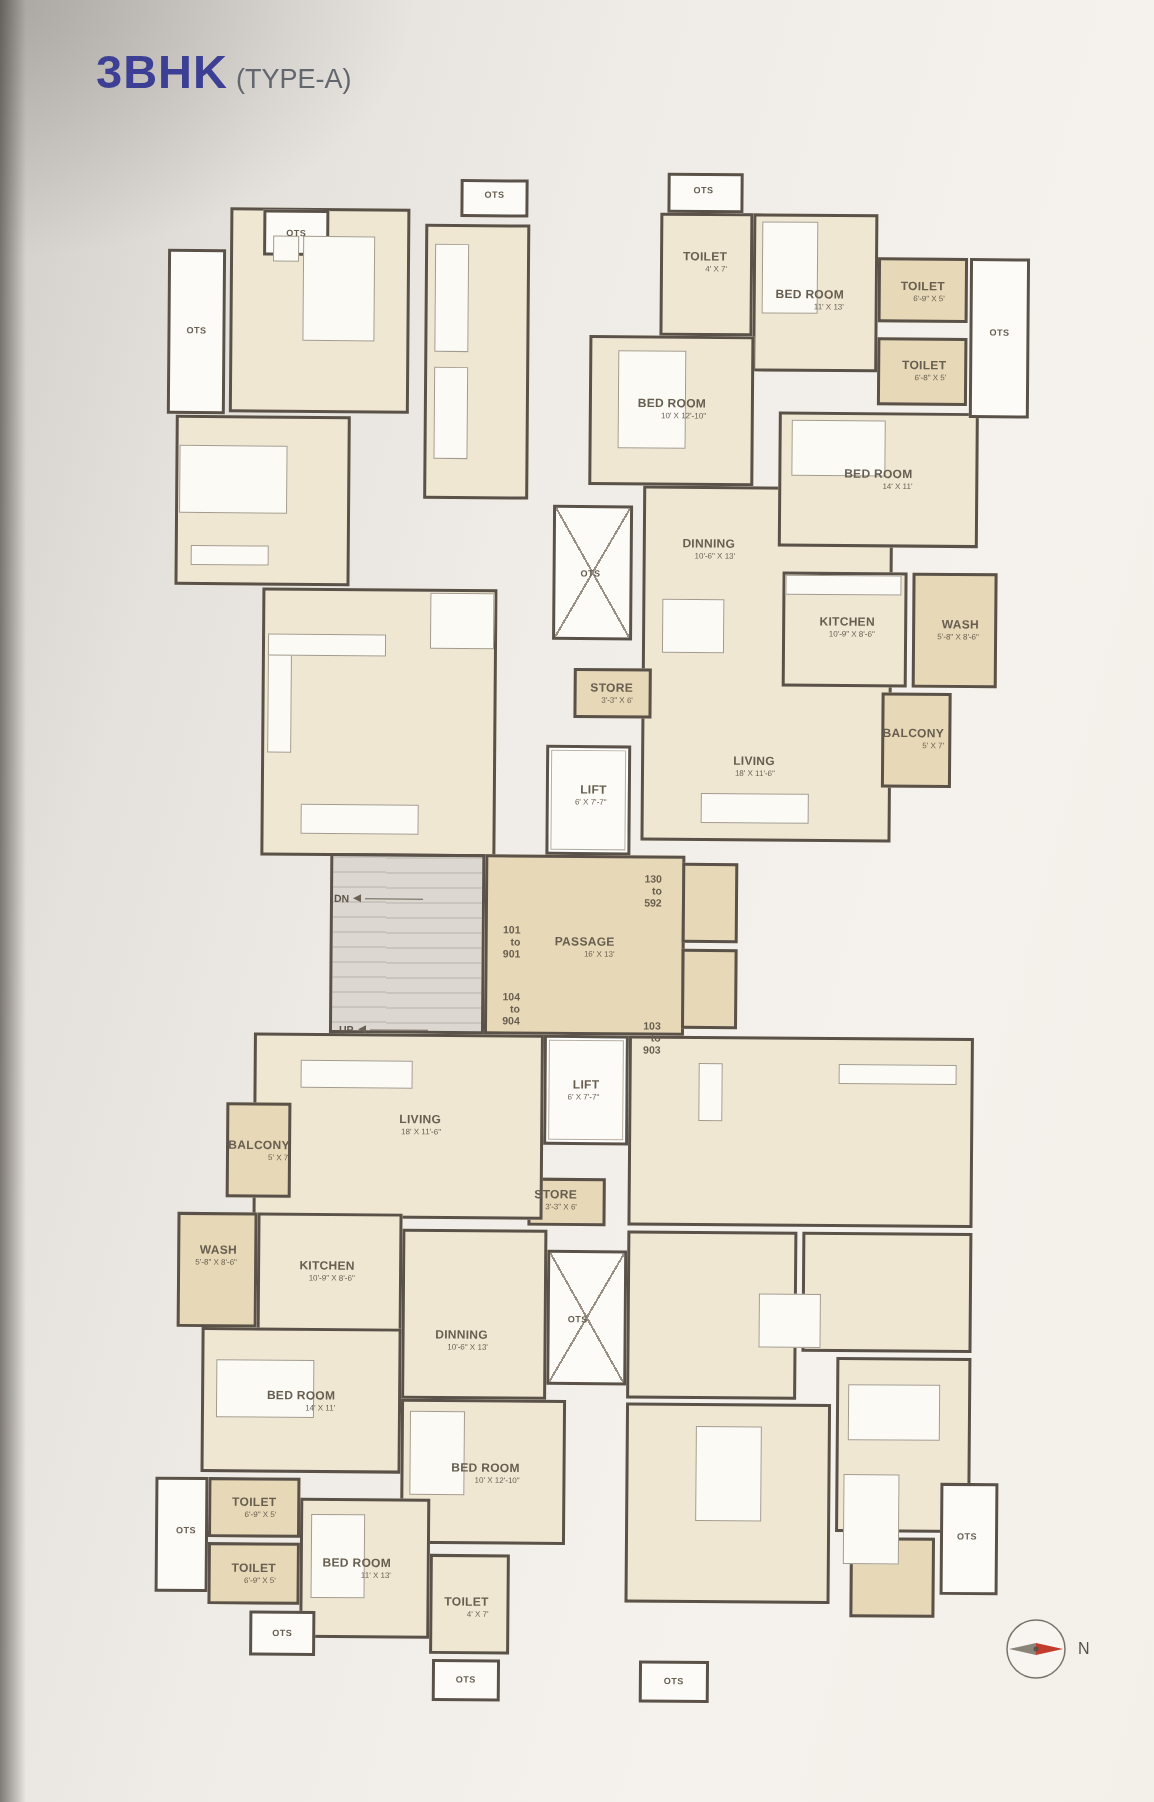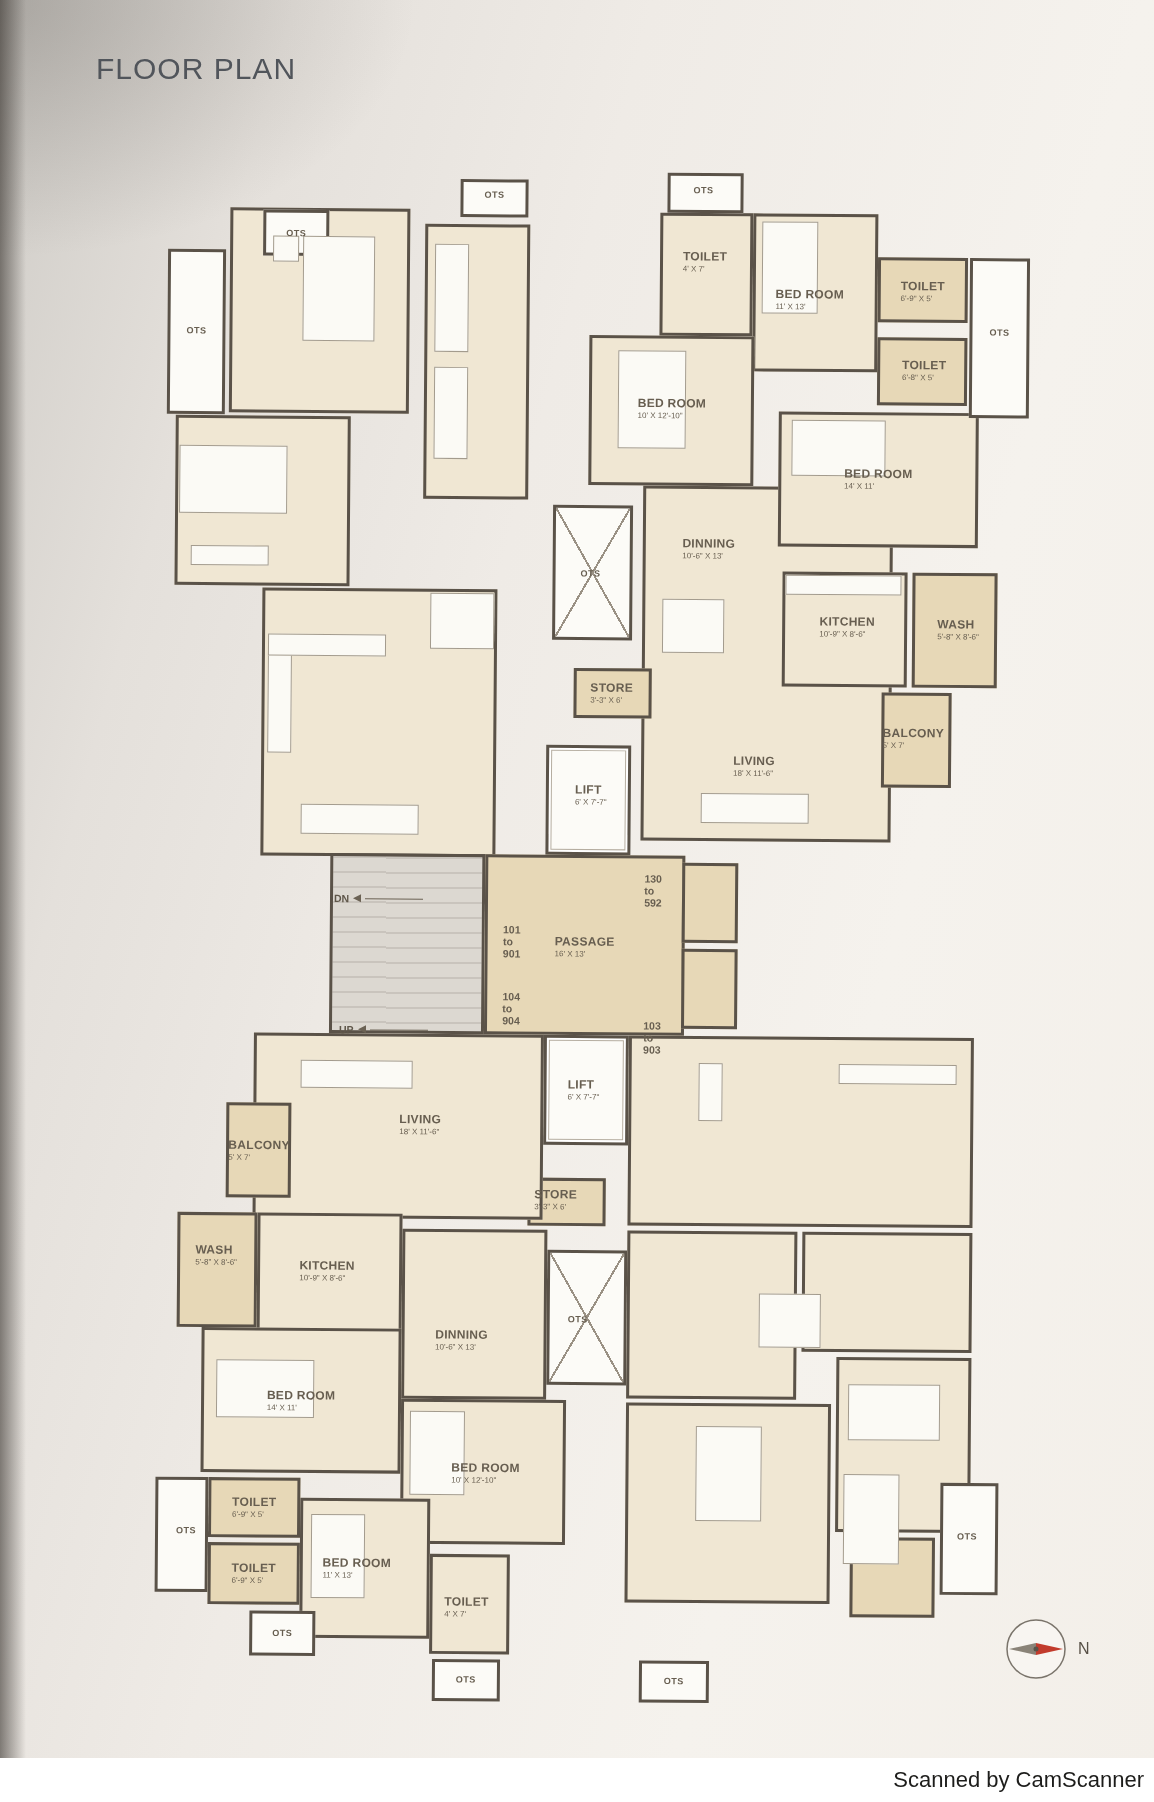--- a/index.html
+++ b/index.html
@@ -24,21 +24,21 @@
   .cream{background:var(--room-cream,#f0e7d3);}
   .tan{background:var(--service-tan,#e7d8b7);}
   .white{background:var(--shaft-white,#fcfbf7);}
   .lift{background:var(--shaft-white,#fcfbf7);box-shadow:inset 0 0 0 2px #fff,inset 0 0 0 3px #b5ada0;}
   .gray{background:repeating-linear-gradient(to bottom,#c9c4bd 0 2px,var(--stairs-gray,#dcd8d1) 2px 15px);}
   .xbox{background:
     linear-gradient(to top right,transparent calc(50% - 1px),#9a9184 calc(50% - 1px) calc(50% + 1px),transparent calc(50% + 1px)),
     linear-gradient(to bottom right,transparent calc(50% - 1px),#9a9184 calc(50% - 1px) calc(50% + 1px),transparent calc(50% + 1px)),
     var(--shaft-white,#fcfbf7);}
   .furn{position:absolute;background:#fbfaf5;border:1px solid #a39b8d;box-sizing:border-box;}
-  .plab{position:absolute;transform:translate(-50%,-50%);text-align:left;color:var(--text,#675e50);white-space:nowrap;line-height:1.25;}
+  .plab{position:absolute;transform:translate(-50%,-50%);text-align:right;color:var(--text,#675e50);white-space:nowrap;line-height:1.25;}
   .rname{display:block;font-size:12px;font-weight:700;letter-spacing:.3px;}
   .rdim{display:block;font-size:8px;}
   .ots{display:block;font-size:9px;font-weight:600;letter-spacing:.5px;}
   .rnum{display:block;font-size:10.5px;font-weight:700;line-height:1.15;}
   .stair{position:absolute;display:flex;align-items:center;gap:4px;color:#5f574a;font-size:10.5px;font-weight:700;}
   .ah{width:0;height:0;border-top:4px solid transparent;border-bottom:4px solid transparent;border-right:8px solid #6b6254;}
   .sl{width:58px;height:0;border-top:1.5px solid #6b6254;}
   
   .watermark{position:absolute;left:352px;top:1566px;font-size:63px;font-weight:700;letter-spacing:2px;white-space:nowrap;}
   .watermark .w1{color:var(--watermark-orange,#e8964a);opacity:.52;}
@@ -54,21 +54,23 @@
     font-size:22px;color:#1d1d1b;}
 </style>
 </head>
 <body>
 
 <div class="page">
   <div class="corner-shade"></div>
   <div class="spine"></div>
 
   <header class="title">
-    <div class="t2">FLOOR PLAN</div>
+    <div class="t1">
+      <span class="main">3BHK</span><span class="type">(TYPE-A)</span>
+    </div>
   </header>
 
   <div id="plan">
       <div class="blk cream" style="left: 225px; top: 210px; width: 180px; height: 205px;"></div>
       <div class="blk cream" style="left: 420px; top: 225px; width: 105px; height: 275px;"></div>
       <div class="blk cream" style="left: 172px; top: 418px; width: 175px; height: 170px;"></div>
       <div class="blk cream" style="left: 260px; top: 590px; width: 235px; height: 268px;"></div>
       <div class="blk cream" style="left: 640px; top: 485px; width: 250px; height: 355px;"></div>
       <div class="blk cream" style="left: 655px; top: 212px; width: 93px; height: 123px;"></div>
       <div class="blk cream" style="left: 748px; top: 212px; width: 125px; height: 158px;"></div>
@@ -322,16 +324,13 @@
   <div class="compass">
     <svg width="72" height="70" viewBox="0 0 72 70">
       <circle cx="36" cy="35" r="29" fill="#f8f5f1" stroke="#7a746b" stroke-width="1.5"></circle>
       <polygon points="9,35 36,29 36,41" fill="#8a8378"></polygon>
       <polygon points="36,29 63,35 36,41" fill="#c23b2c"></polygon>
       <circle cx="36" cy="35" r="2.5" fill="#5a5248"></circle>
     </svg>
     <span class="north">N</span>
   </div>
 
-  <div class="cambar">
-    <span>Scanned by CamScanner</span>
-  </div>
 </div>
 
 </body></html>

